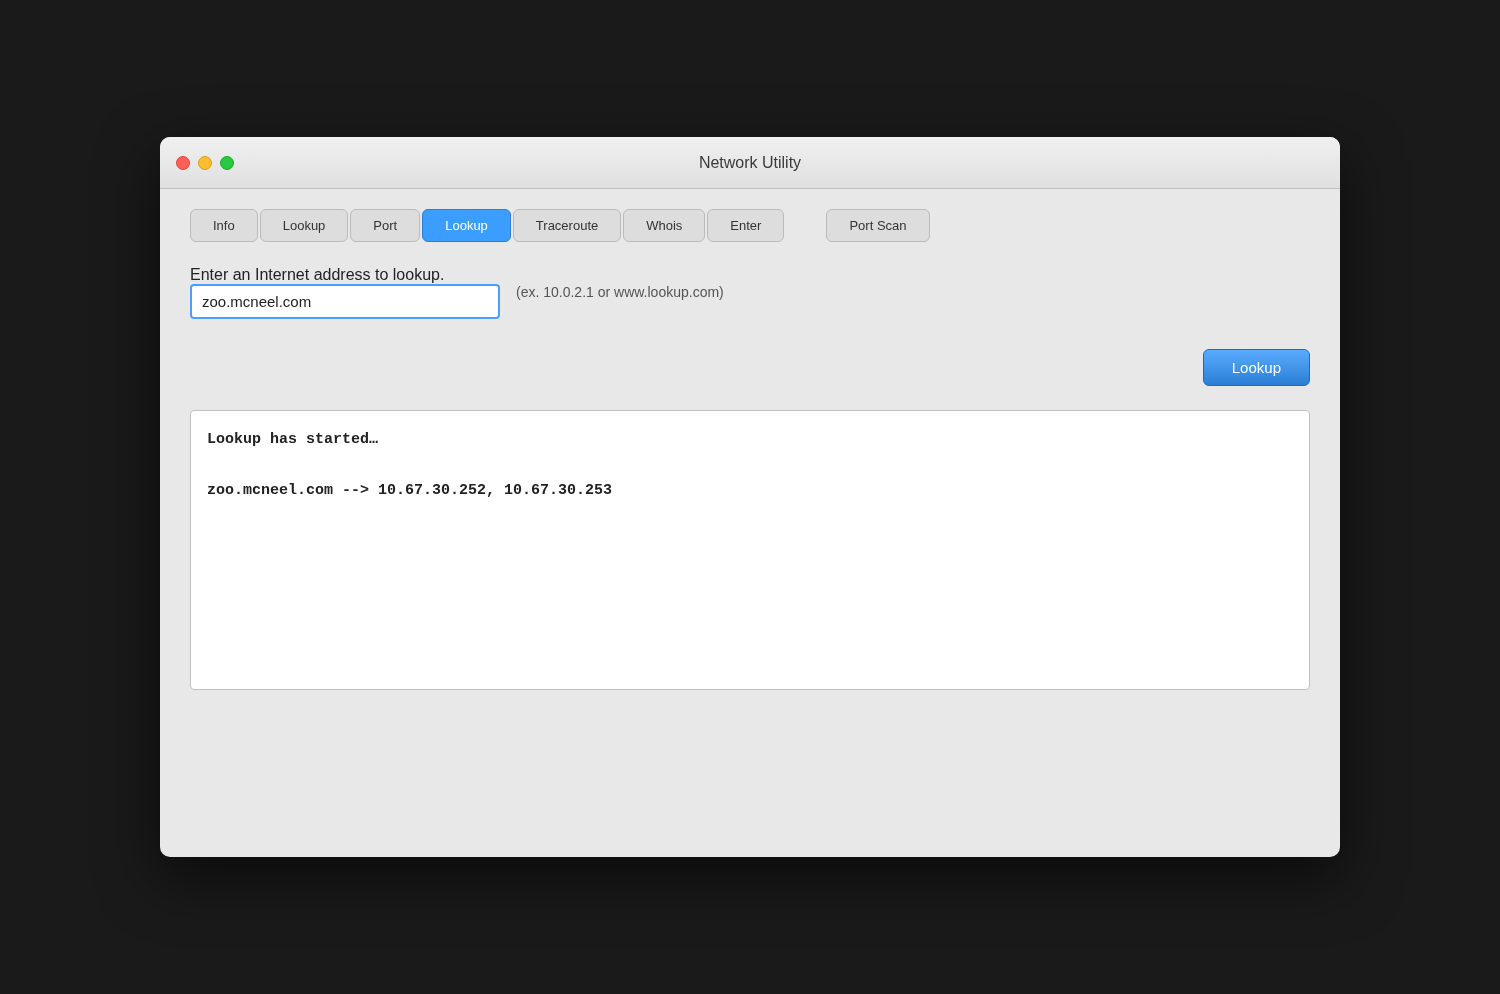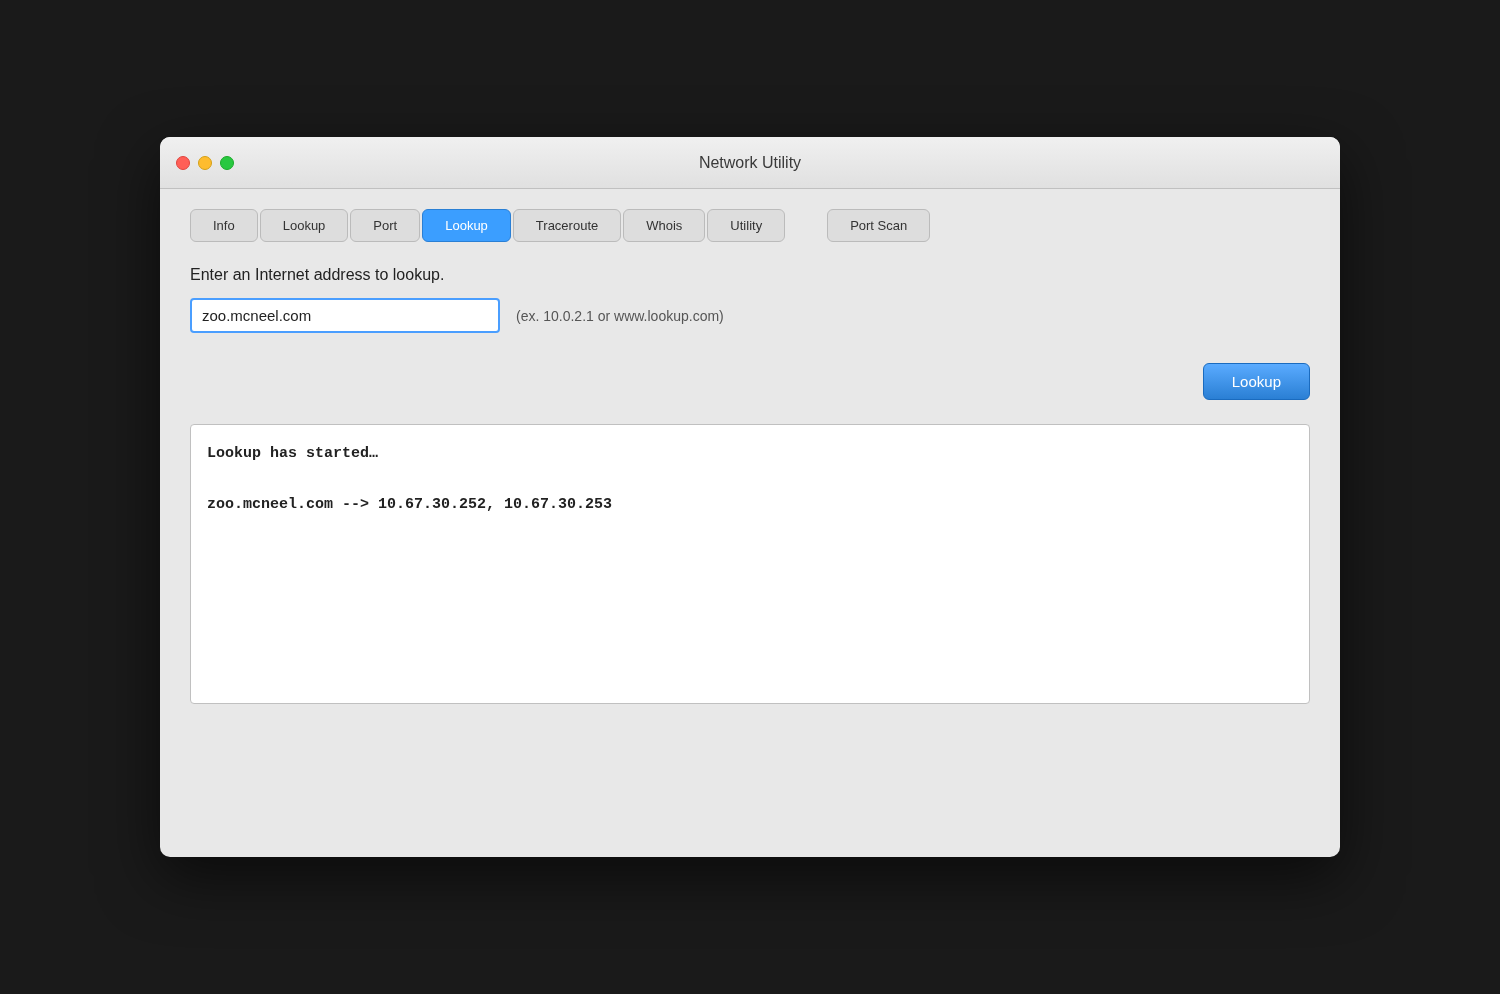--- a/index.html
+++ b/index.html
@@ -90,26 +90,24 @@
 
     .tab.active {
       background: #3b9eff;
       color: white;
       border-color: #2a7fd4;
     }
 
     .section-label {
       font-size: 16px;
       color: #222;
-      margin-bottom: 14px;
     }
 
     .input-row {
       display: flex;
-      align-items: center;
       gap: 16px;
       margin-bottom: 30px;
     }
 
     .address-input {
       width: 310px;
       padding: 7px 10px;
       font-size: 15px;
       border: 2px solid #4a9eff;
       border-radius: 4px;
@@ -168,21 +166,21 @@
   </div>
 
   <div class="content">
     <div class="tabs">
       <div class="tab">Info</div>
       <div class="tab">Lookup</div>
       <div class="tab">Port</div>
       <div class="tab active">Lookup</div>
       <div class="tab">Traceroute</div>
       <div class="tab">Whois</div>
-      <div class="tab">Utility</div>
+      <div class="tab">Enter</div>
       <div class="tab">Port Scan</div>
     </div>
 
     <div class="section-label">Enter an Internet address to lookup.</div>
 
     <div class="input-row">
       <input class="address-input" type="text" value="zoo.mcneel.com" style="">
       <span class="input-hint">(ex. 10.0.2.1 or www.lookup.com)</span>
     </div>
 

